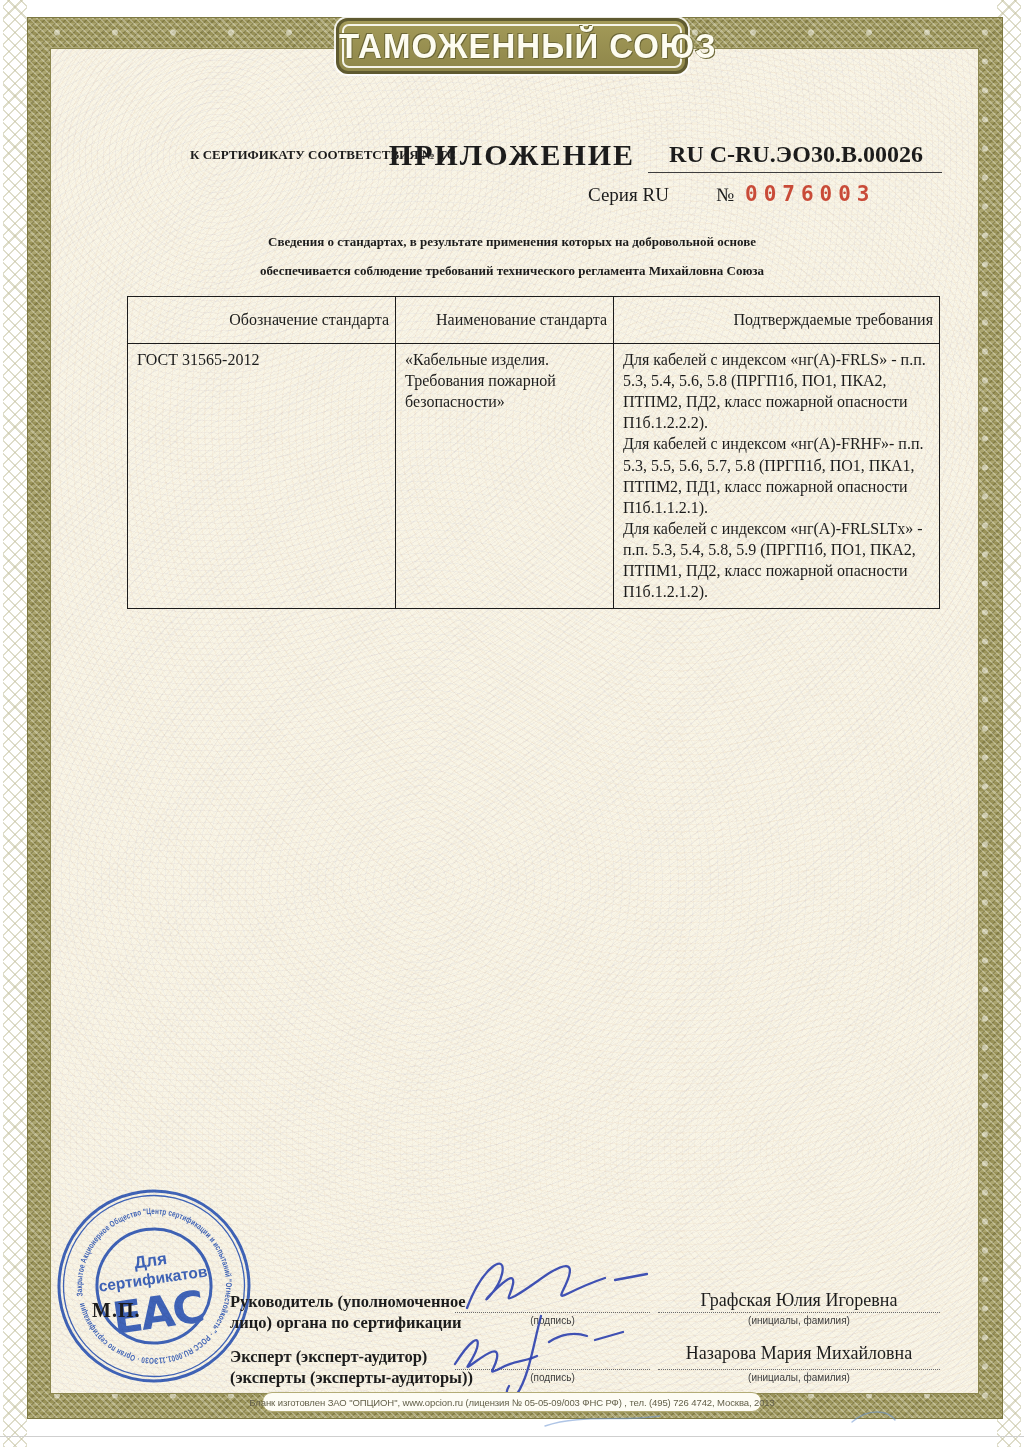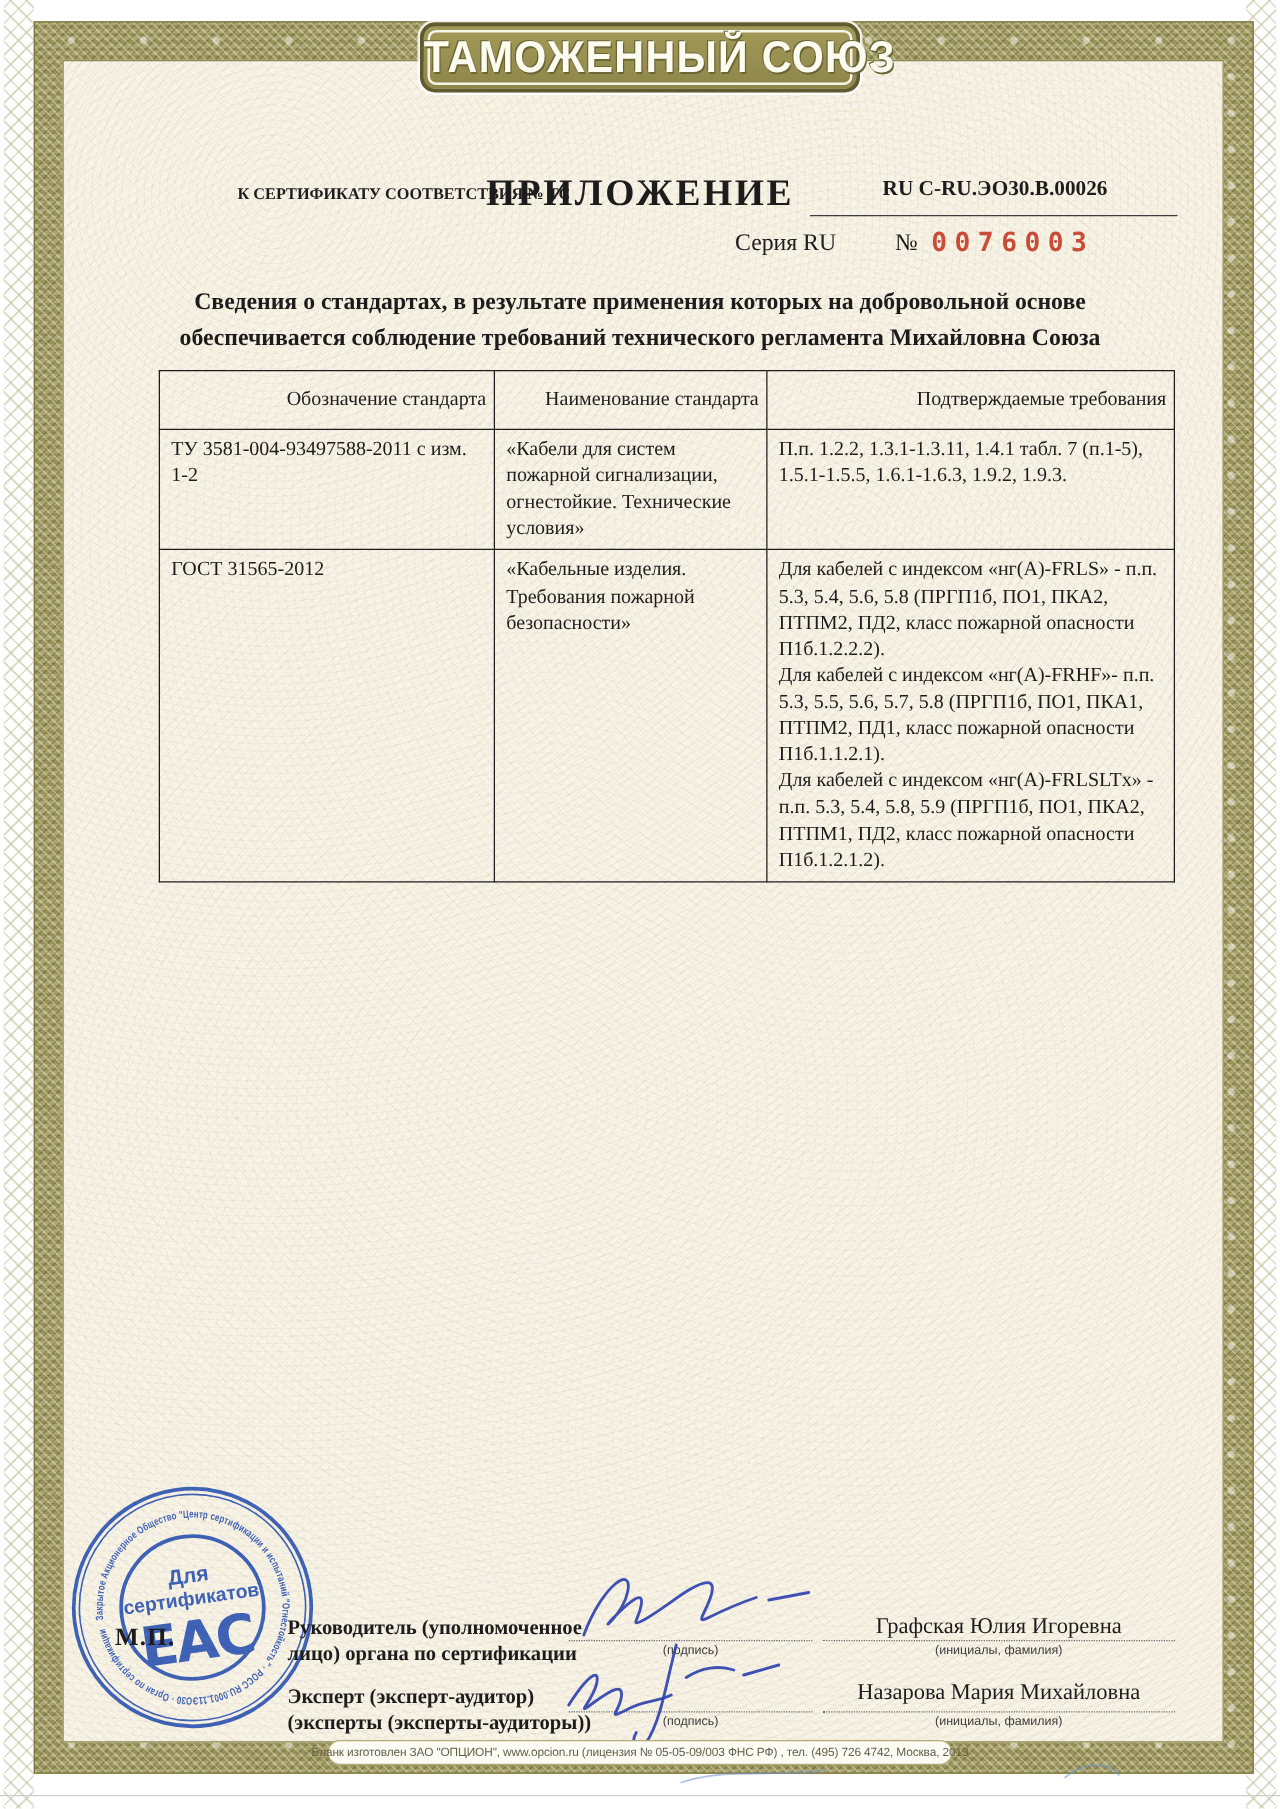--- a/index.html
+++ b/index.html
@@ -46,28 +46,28 @@
     box-shadow:0 0 0 2px rgba(255,255,255,.85);}
   .banner::before{content:"";position:absolute;inset:3px;border:2px solid rgba(255,255,250,.9);
     border-radius:7px;pointer-events:none;}
   .banner-text{font-family:"Liberation Sans",sans-serif;font-weight:bold;font-size:33px;
     letter-spacing:1px;color:#fdfcf0;text-shadow:1px 1px 0 #6b6636, -1px -1px 0 #6b6636;
     transform:scaleY(1.08);white-space:nowrap;}
 
   .abs{position:absolute;}
   .title{left:0;right:0;top:100px;text-align:center;font-weight:bold;font-size:30px;letter-spacing:2px;margin-top:38px;}
   .cert-line-prefix{left:190px;top:147px;font-weight:bold;font-size:13px;white-space:nowrap;}
-  .cert-number{left:650px;top:141px;width:292px;text-align:center;font-weight:bold;font-size:17px;white-space:nowrap;}
+  .cert-number{left:650px;top:141px;width:292px;text-align:center;font-weight:bold;font-size:24px;white-space:nowrap;}
   .cert-underline{left:648px;top:172px;width:294px;height:0;border-bottom:1.5px solid #3d3d3d;}
   .series-label{left:588px;top:184px;font-size:19px;}
   .number-sign{left:716px;top:184px;font-size:19px;}
   .serial{left:745px;top:182px;font-family:"DejaVu Sans Mono",monospace;font-weight:bold;
     font-size:21px;letter-spacing:6px;color:#c94b38;}
 
-  .intro{left:82px;top:227px;width:860px;text-align:center;font-weight:bold;font-size:19px;line-height:29px;}
+  .intro{left:82px;top:227px;width:860px;text-align:center;font-weight:bold;font-size:13px;line-height:29px;}
 
   
   table.standards{position:absolute;left:127px;top:296px;width:812px;border-collapse:collapse;table-layout:fixed;}
   table.standards th, table.standards td{border:1.6px solid #1c1c1c;vertical-align:top;
     font-size:16px;line-height:1.32;padding:5px 8px 6px 9px;}
   table.standards th{font-weight:normal;text-align:right;vertical-align:middle;height:40px;padding:3px 6px;}
   col.c1{width:268px;} col.c2{width:218px;} col.c3{width:326px;}
   td.req p{margin:0;}
   tr.row1 td{height:80px;}
 
@@ -137,27 +137,20 @@
         <col class="c3">
       </colgroup>
     <thead>
       <tr>
         <th>Обозначение стандарта</th>
         <th>Наименование стандарта</th>
         <th>Подтверждаемые требования</th>
       </tr>
     </thead>
     <tbody>
-      <tr class="row1">
-        <td>ТУ 3581-004-93497588-2011 с изм. 1-2</td>
-        <td>«Кабели для систем пожарной сигнализации, огнестойкие. Технические условия»</td>
-        <td class="req">
-          <p>П.п. 1.2.2, 1.3.1-1.3.11, 1.4.1 табл. 7 (п.1-5), 1.5.1-1.5.5, 1.6.1-1.6.3, 1.9.2, 1.9.3.</p>
-        </td>
-      </tr>
       <tr>
         <td>ГОСТ 31565-2012</td>
         <td>«Кабельные изделия. Требования пожарной безопасности»</td>
         <td class="req">
           <p>Для кабелей с индексом «нг(А)-FRLS» - п.п. 5.3, 5.4, 5.6, 5.8 (ПРГП1б, ПО1, ПКА2, ПТПМ2, ПД2, класс пожарной опасности П1б.1.2.2.2).</p>
           <p>Для кабелей с индексом «нг(А)-FRHF»- п.п. 5.3, 5.5, 5.6, 5.7, 5.8 (ПРГП1б, ПО1, ПКА1, ПТПМ2, ПД1, класс пожарной опасности П1б.1.1.2.1).</p>
           <p>Для кабелей с индексом «нг(А)-FRLSLTx» - п.п. 5.3, 5.4, 5.8, 5.9 (ПРГП1б, ПО1, ПКА2, ПТПМ1, ПД2, класс пожарной опасности П1б.1.2.1.2).</p>
         </td>
       </tr>
     </tbody>

